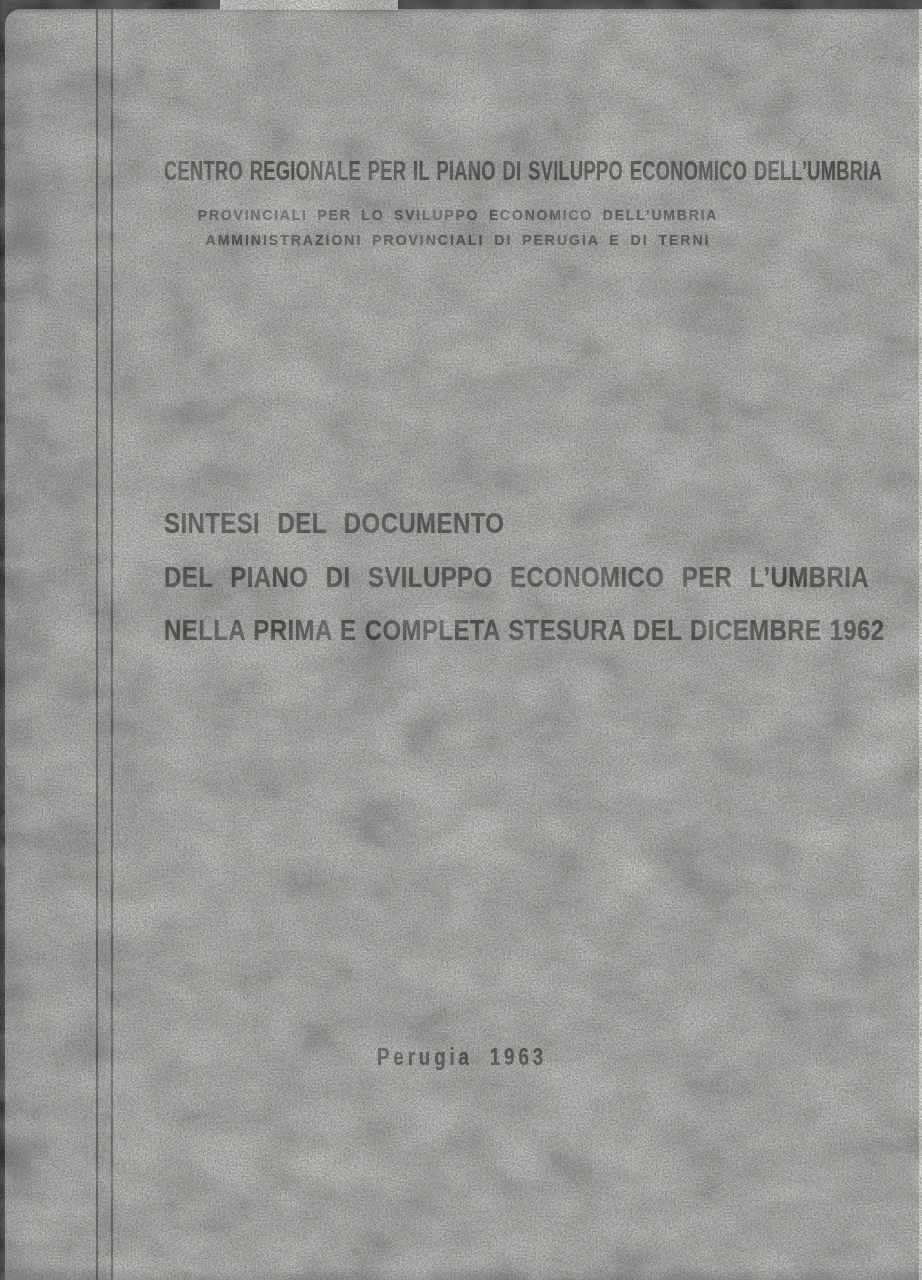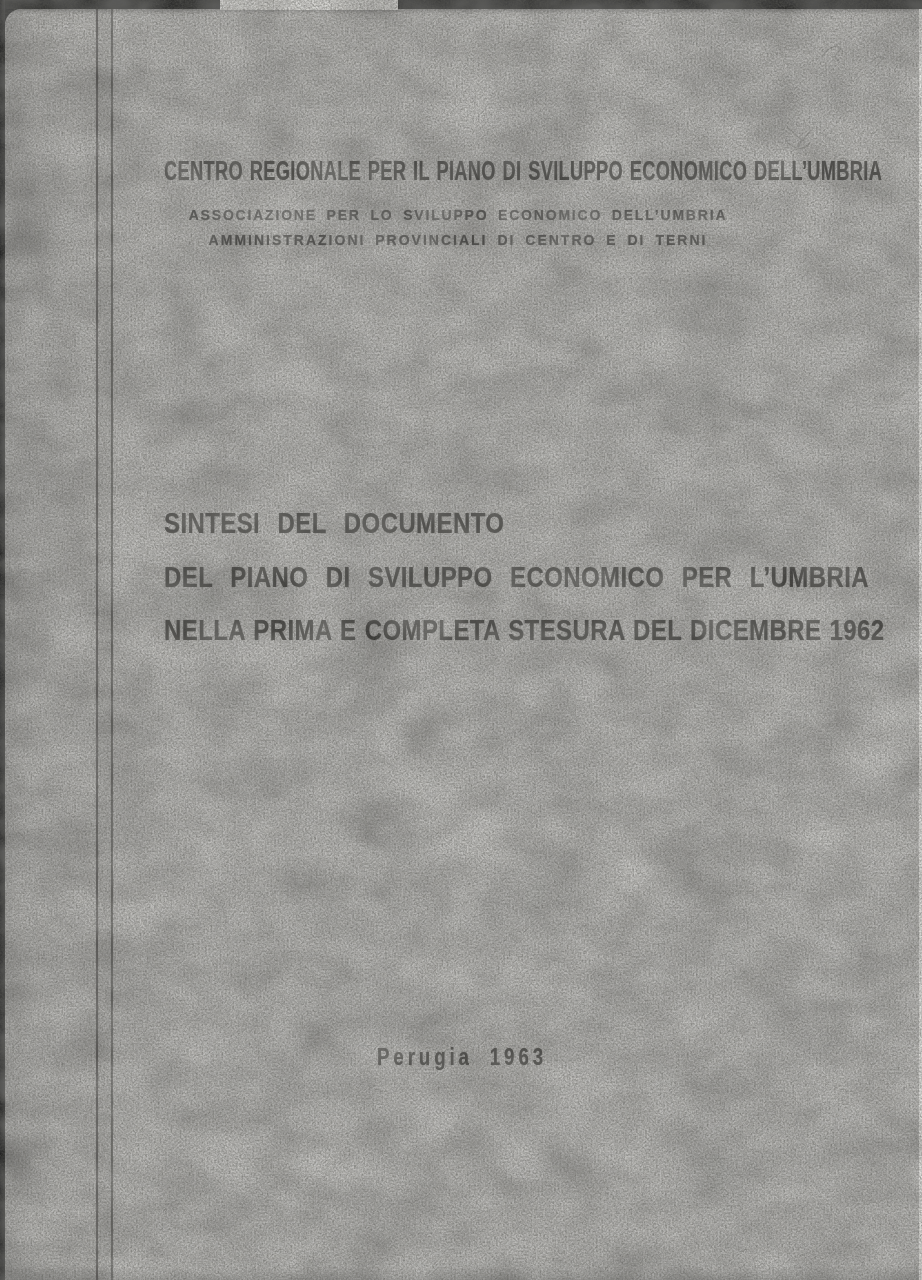--- a/index.html
+++ b/index.html
@@ -138,22 +138,22 @@
       <path d="M788,128 L803,141"></path>
       <path d="M797,147 L813,128"></path>
       <path d="M786,141 C794,149 803,151 809,144"></path>
       <path d="M822,133 L832,140"></path>
     </g>
   </svg>
 
   <div class="publisher ink">CENTRO REGIONALE PER IL PIANO DI SVILUPPO ECONOMICO DELL’UMBRIA</div>
 
   <div class="associations">
-    <div class="assoc-1">ASSOCIAZIONE PER LO SVILUPPO ECONOMICO DELL’UMBRIA</div>
-    <div class="assoc-3">AMMINISTRAZIONI PROVINCIALI DI CENTRO E DI TERNI</div>
+    <div class="assoc-1">PROVINCIALI PER LO SVILUPPO ECONOMICO DELL’UMBRIA</div>
+    <div class="assoc-3">AMMINISTRAZIONI PROVINCIALI DI PERUGIA E DI TERNI</div>
   </div>
 
   <div class="title-block">
     <span class="title-line t1 ink">SINTESI DEL DOCUMENTO</span>
     <span class="title-line t2 ink">DEL PIANO DI SVILUPPO ECONOMICO PER L’UMBRIA</span>
     <span class="title-line t3 ink">NELLA PRIMA E COMPLETA STESURA DEL DICEMBRE 1962</span>
   </div>
 
   <div class="imprint ink">Perugia 1963</div>
 

